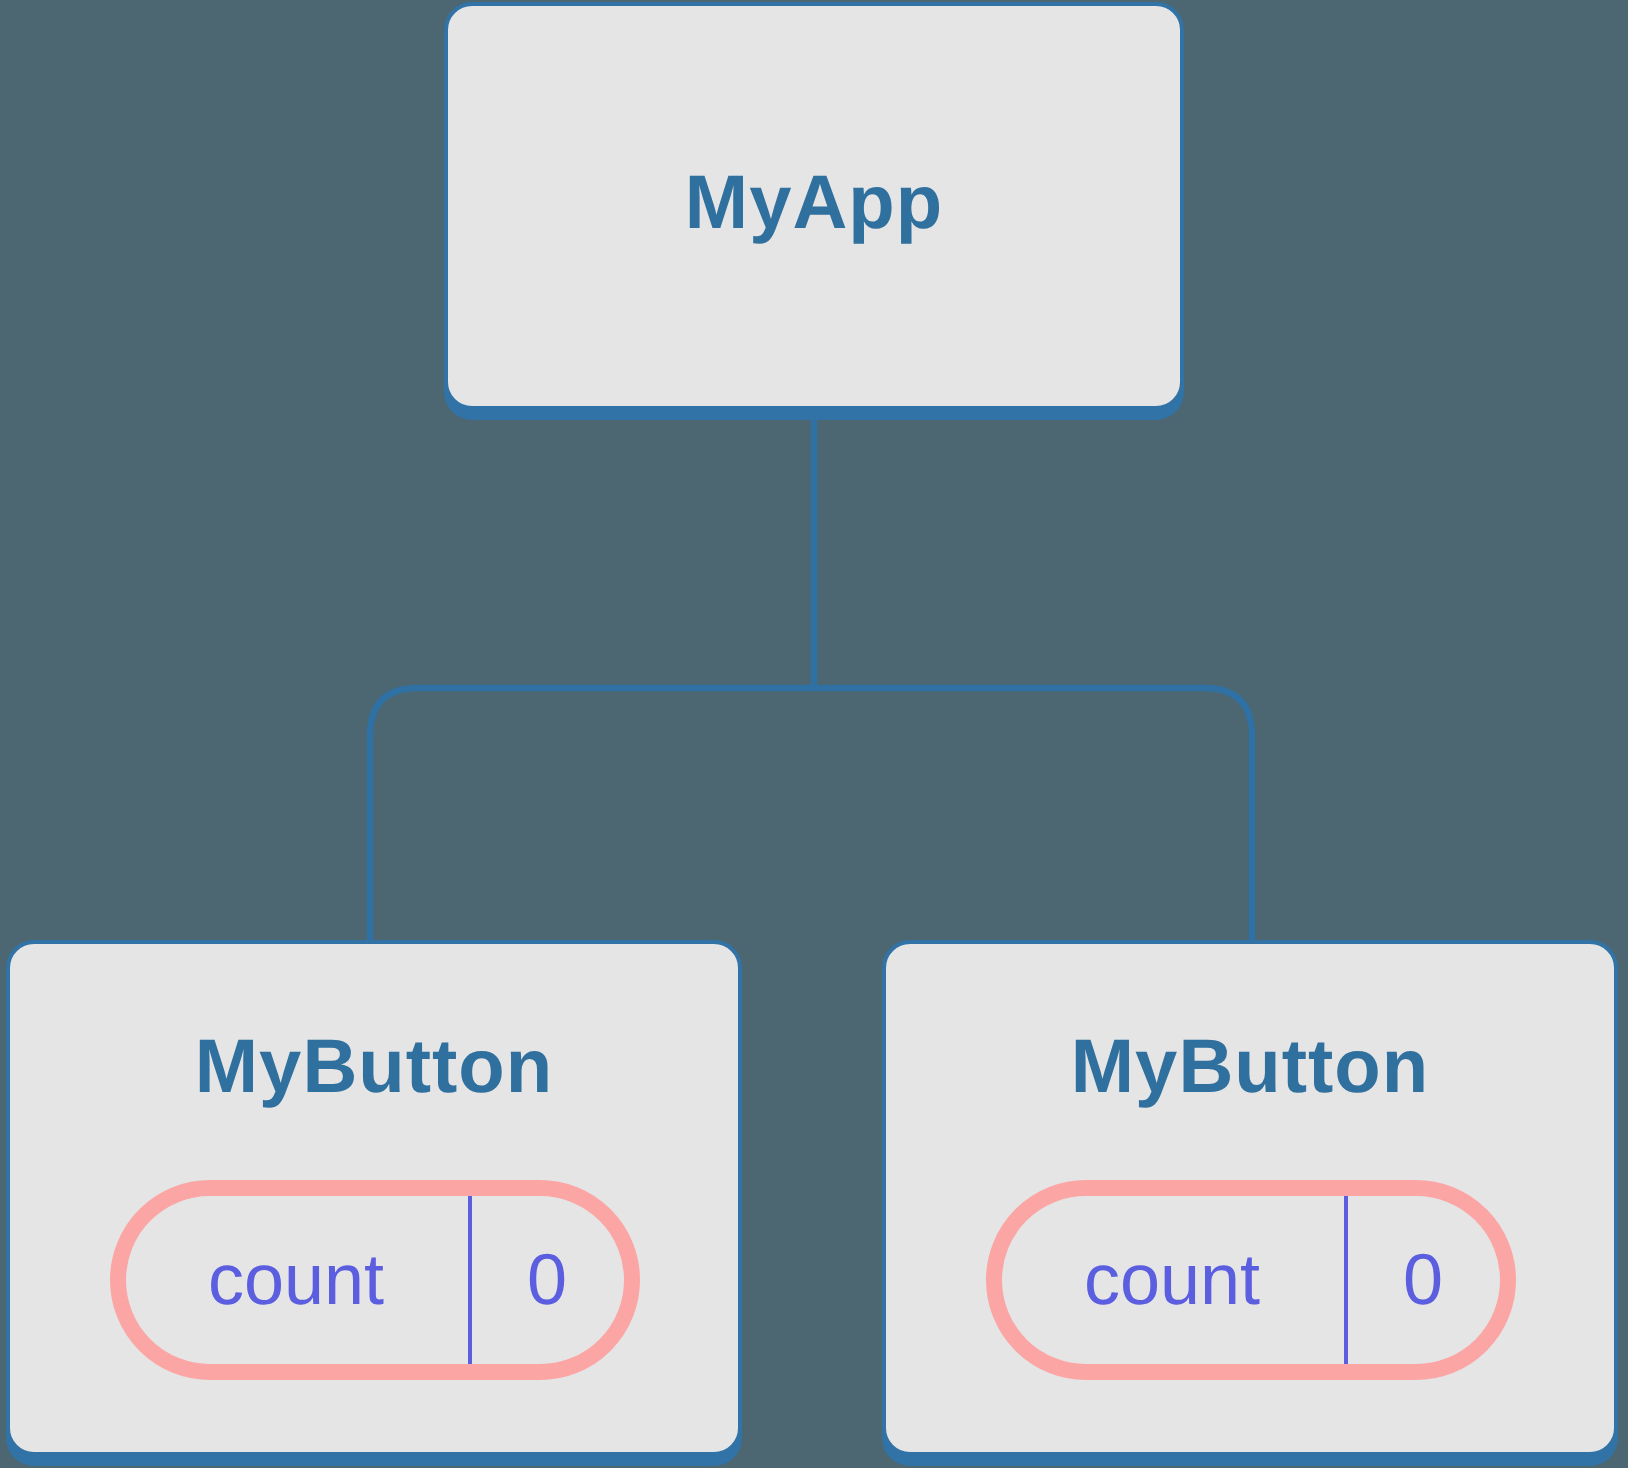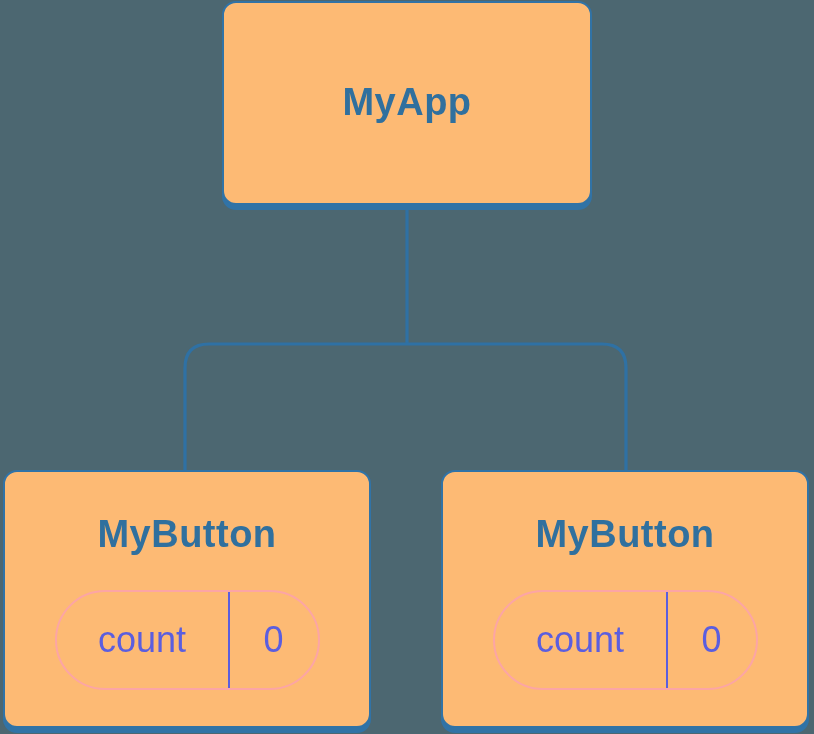--- a/index.html
+++ b/index.html
@@ -18,21 +18,21 @@
   .connector-svg {
     position: absolute;
     left: 0;
     top: 0;
     width: 814px;
     height: 734px;
     pointer-events: none;
   }
   .node-card {
     position: absolute;
-    background: #fdba74;
+    background: #e5e5e5;
     border: 2px solid #3173A6;
     border-radius: 14px;
     box-shadow: 0 5px 0 0 #3173A6;
     box-sizing: border-box;
   }
   .root-card {
     left: 222px;
     top: 1px;
     width: 370px;
     height: 204px;
@@ -58,21 +58,21 @@
     letter-spacing: 0.5px;
   }
   .child-card .node-title {
     margin-top: 40px;
     text-align: right;
   }
   .state-pill {
     margin-top: 32px;
     width: 265px;
     height: 100px;
-    border: 2px solid #fca5a5;
+    border: 8px solid #fca5a5;
     border-radius: 52px;
     box-sizing: border-box;
     display: flex;
     align-items: stretch;
     overflow: hidden;
   }
   .pill-cell {
     display: flex;
     align-items: center;
     justify-content: center;

